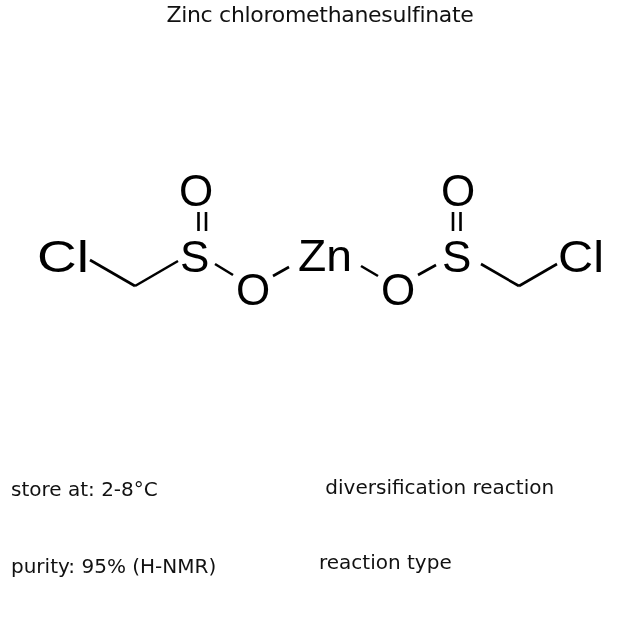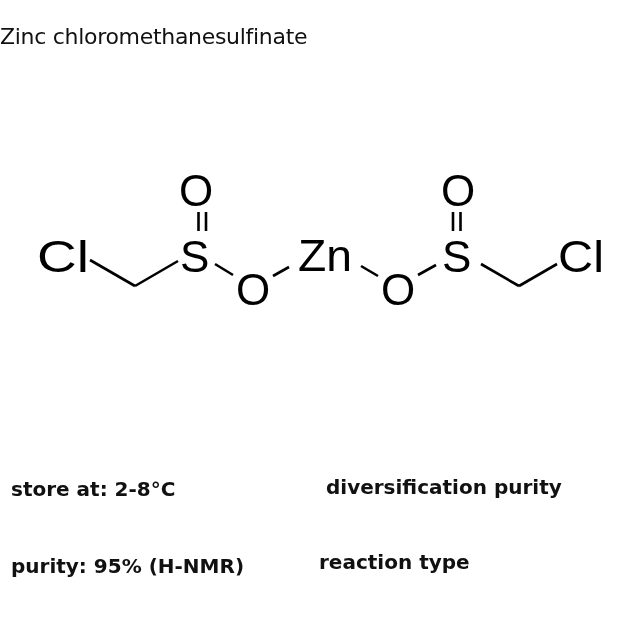--- a/index.html
+++ b/index.html
@@ -1,32 +1,33 @@
 <!DOCTYPE html>
 <html><head>
   <meta charset="utf-8">
   <style>
     html, body { margin: 0; padding: 0; background: #ffffff; }
     body { width: 640px; height: 640px; position: relative; overflow: hidden; }
     .title {
-      position: absolute; left: 0; top: 24px; width: 640px;
+      position: absolute; left: 0; top: 2px; width: 640px;
+      text-align: center;
       font-family: "DejaVu Sans", sans-serif; font-size: 22px; color: #111;
       letter-spacing: -0.3px;
     }
     svg.mol { position: absolute; left: 0; top: 0; }
     .atom { font-family: "Liberation Sans", sans-serif; font-size: 44px; fill: #000; }
     .bond { stroke: #000; stroke-width: 2.6; fill: none; stroke-linecap: butt; }
     .info {
       position: absolute;
       font-family: "DejaVu Sans", sans-serif; font-size: 20px; color: #111;
       line-height: 25.5px; white-space: pre;
     }
     .info.left { left: 11px; top: 426px; }
     .info.right { left: 319px; top: 425px; line-height: 25px; }
-    .info div { height: 25.5px; font-weight: bold; }
+    .info div { height: 25.5px; }
     .info.right div { height: 25px; }
   </style>
 </head>
 <body>
 
 <div class="title">Zinc chloromethanesulfinate</div>
 
 <svg class="mol" width="640" height="640" viewBox="0 0 640 640">
 
   <g>
@@ -57,16 +58,16 @@
   </g>
 </svg>
 
 <div class="info left">
   <div>store at: 2-8°C</div>
   <div>purity: 95% (H-NMR)</div>
   
 </div>
 
 <div class="info right">
-  <div> diversification purity</div>
+  <div> diversification reaction</div>
   <div>reaction type</div>
   
 </div>
 
 </body></html>

